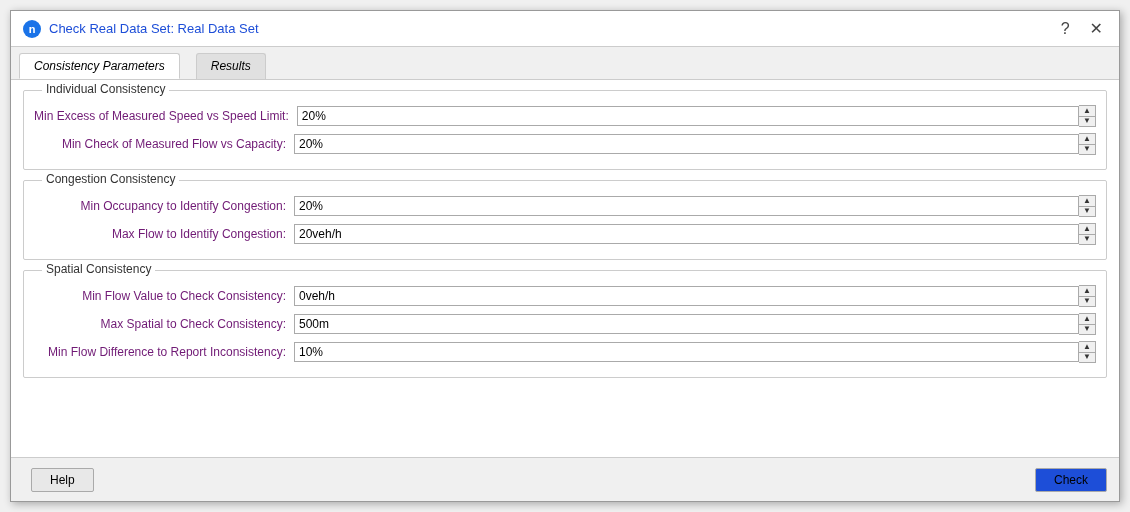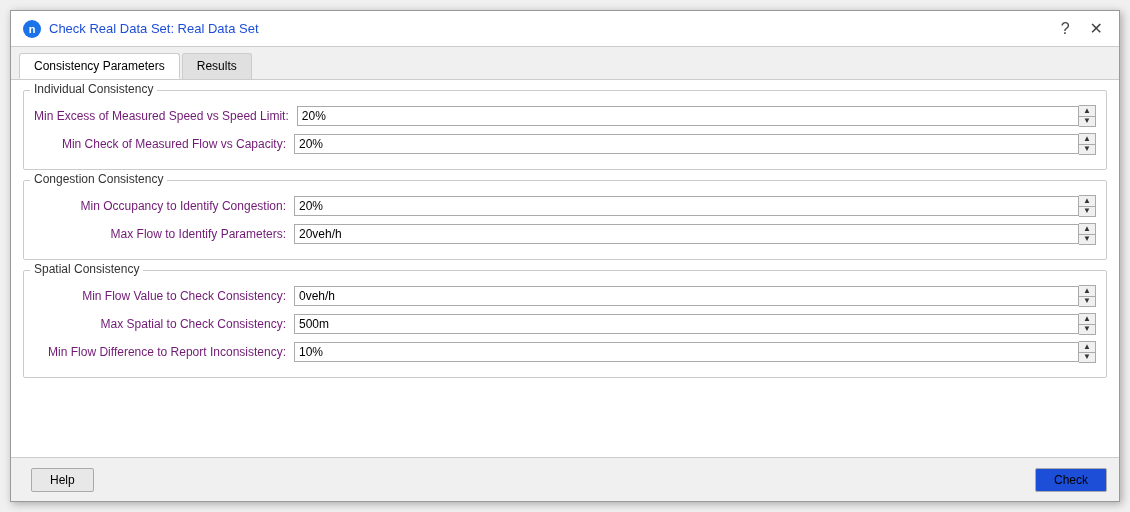--- a/index.html
+++ b/index.html
@@ -75,22 +75,23 @@
       padding: 0 8px;
       padding-top: 6px;
     }
     .tab {
       padding: 5px 14px;
       border: 1px solid #ccc;
       border-bottom: none;
       cursor: pointer;
       background: #e0e0e0;
       font-size: 12px;
-      margin-right: 2px;
+      margin-right: 16px;
       border-radius: 3px 3px 0 0;
+      font-style: italic;
     }
     .tab.active {
       background: #fff;
       border-bottom: 1px solid #fff;
       font-weight: normal;
     }
     .dialog-body {
       flex: 1;
       padding: 10px 12px;
       background: #fff;
@@ -98,21 +99,21 @@
     }
     .section {
       border: 1px solid #ccc;
       margin-bottom: 10px;
       border-radius: 2px;
       position: relative;
     }
     .section-title {
       position: absolute;
       top: -9px;
-      left: 6px;
+      left: 18px;
       background: #fff;
       padding: 0 4px;
       font-size: 12px;
       color: #333;
     }
     .section-content {
       padding: 14px 10px 8px 10px;
     }
     .field-row {
       display: flex;
@@ -253,21 +254,21 @@
           <div class="field-input-wrap">
             <input class="field-input" value="20%" style="">
             <div class="spinner">
               <button class="spinner-btn">▲</button>
               <div class="spinner-divider"></div>
               <button class="spinner-btn">▼</button>
             </div>
           </div>
         </div>
         <div class="field-row">
-          <span class="field-label">Max Flow to Identify Parameters:</span>
+          <span class="field-label">Max Flow to Identify Congestion:</span>
           <div class="field-input-wrap">
             <input class="field-input" value="20veh/h" style="">
             <div class="spinner">
               <button class="spinner-btn">▲</button>
               <div class="spinner-divider"></div>
               <button class="spinner-btn">▼</button>
             </div>
           </div>
         </div>
       </div>

